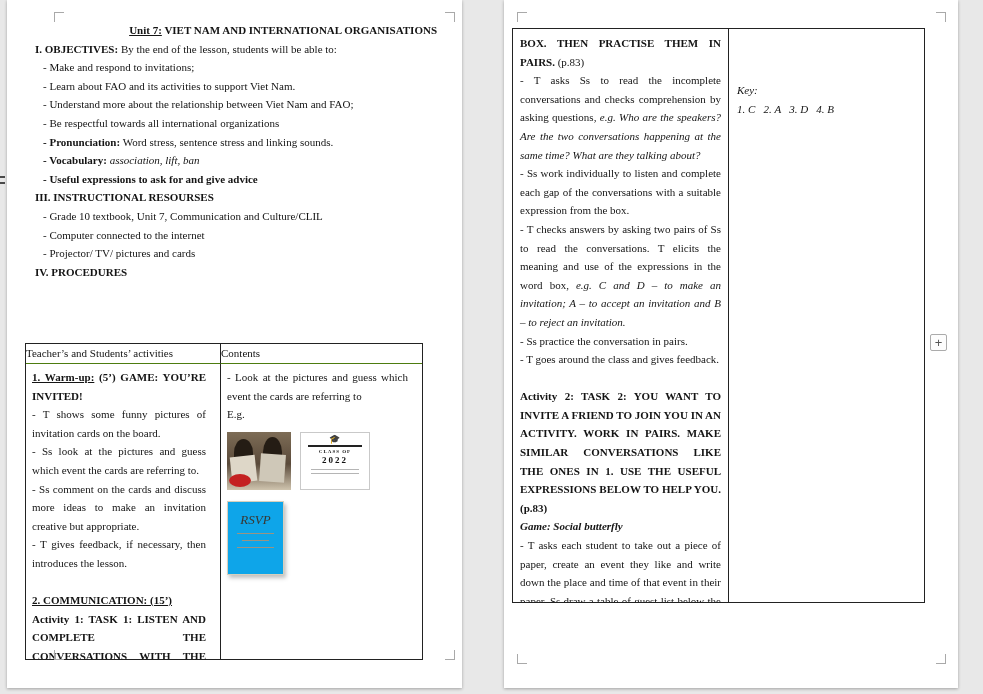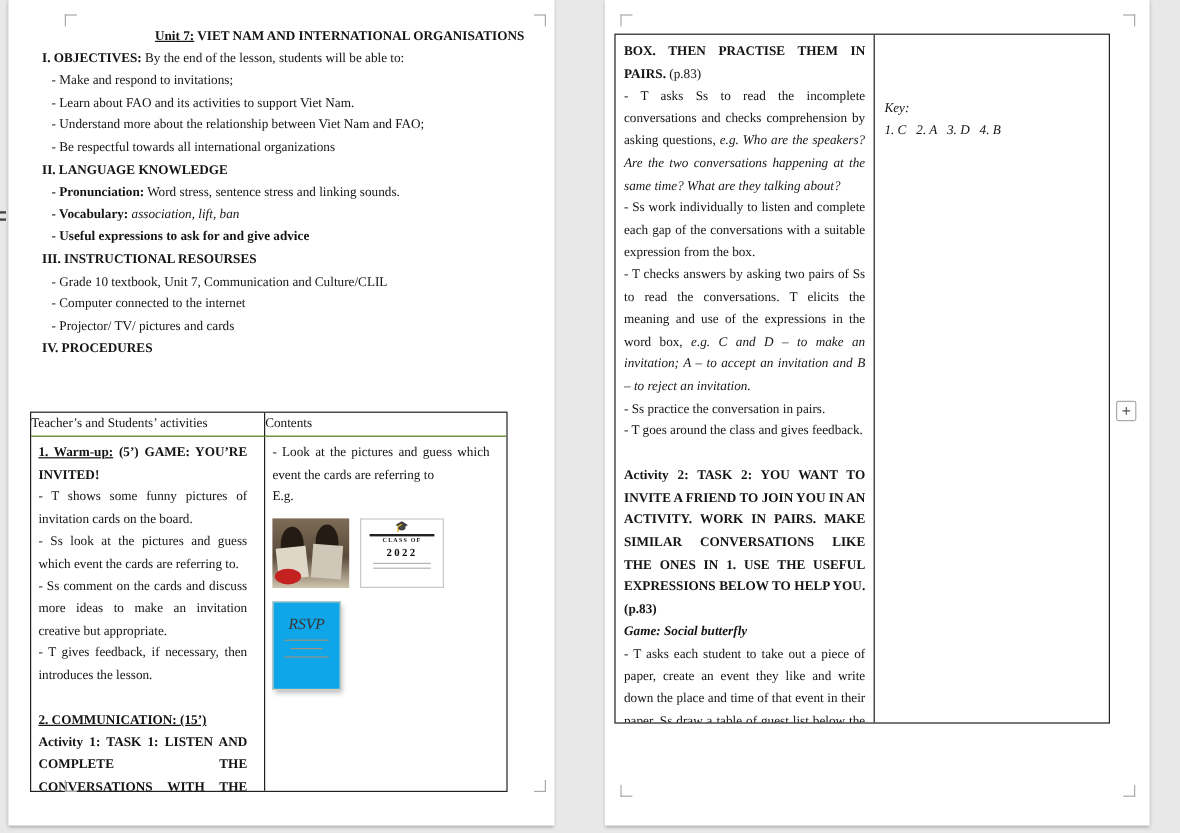--- a/index.html
+++ b/index.html
@@ -89,21 +89,20 @@
 <body>
 
 <div class="page" id="page1">
   <div class="content1">
     <p class="center b"><span class="u">Unit 7:</span><span> VIET NAM AND INTERNATIONAL ORGANISATIONS</span></p>
     <p><span class="b">I. OBJECTIVES:</span><span> By the end of the lesson, students will be able to:</span></p>
     <p class="ind">- Make and respond to invitations;</p>
     <p class="ind"><span>- Learn about FAO and its activities to support </span><span class="sq">Viet Nam</span><span>.</span></p>
     <p class="ind"><span>- Understand more about the relationship between </span><span class="sq">Viet Nam</span><span> and FAO;</span></p>
     <p class="ind">- Be respectful towards all international organizations</p>
-    <p class="b">II. LANGUAGE KNOWLEDGE</p>
     <p class="ind"><span class="b">- Pronunciation:</span><span> Word stress, sentence stress and linking sounds.</span></p>
     <p class="ind"><span class="b">- Vocabulary:</span><span class="i"> association, lift, ban</span></p>
     <p class="ind b">- Useful expressions to ask for and give advice</p>
     <p class="b">III. INSTRUCTIONAL RESOURSES</p>
     <p class="ind">- Grade 10 textbook, Unit 7, Communication and Culture/CLIL</p>
     <p class="ind">- Computer connected to the internet</p>
     <p class="ind">- Projector/ TV/ pictures and cards</p>
     <p class="b">IV. PROCEDURES</p>
   </div>
 

